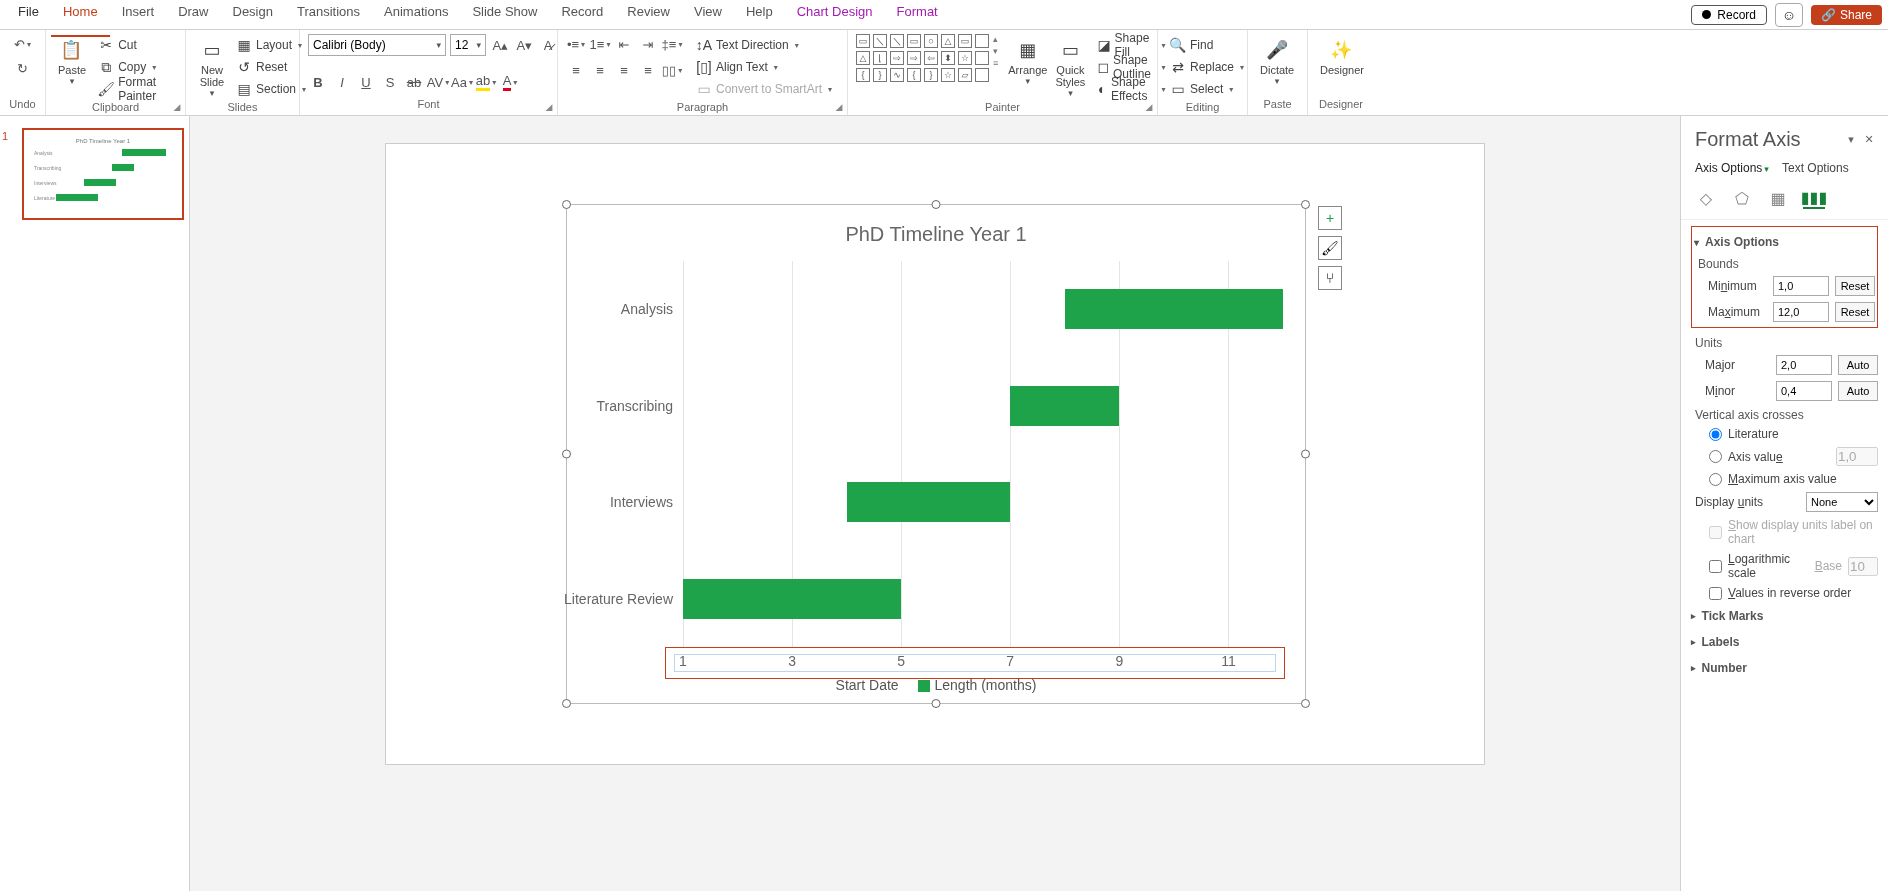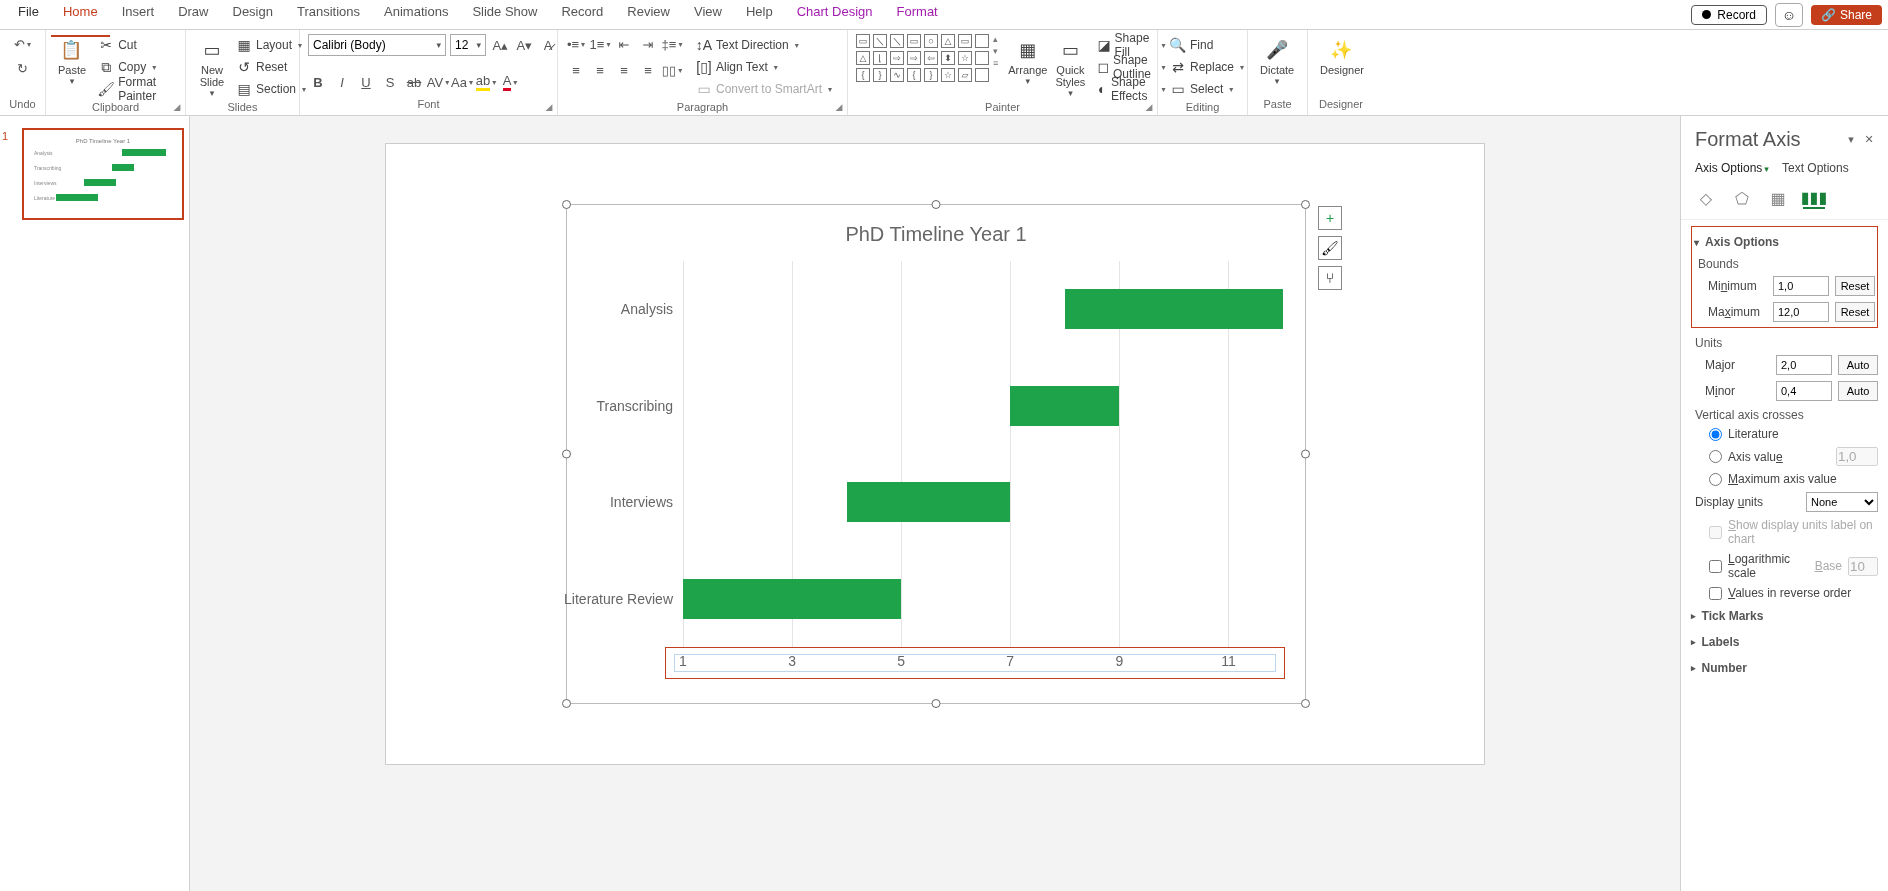--- a/index.html
+++ b/index.html
@@ -426,20 +426,24 @@
             <div class="cat-label" style="top: 241.25px;">Interviews</div>
             <div class="bar" style="top: 221.25px; left: 163.636px; width: 163.636px;"></div>
             <div class="cat-label" style="top: 337.75px;">Literature Review</div>
             <div class="bar" style="top: 317.75px; left: 0px; width: 218.182px;"></div>
           </div>
 
         <div class="xaxis-sel">
           <div class="xaxis-sel-inner"></div>
         </div>
 
+        <div class="legend">
+          <span>Start Date</span>
+          <span class="sw"></span><span>Length (months)</span>
+        </div>
       <div id="xticks">
             <div class="xtick" style="left: 116px;">1</div>
             <div class="xtick" style="left: 225.091px;">3</div>
             <div class="xtick" style="left: 334.182px;">5</div>
             <div class="xtick" style="left: 443.273px;">7</div>
             <div class="xtick" style="left: 552.364px;">9</div>
             <div class="xtick" style="left: 661.455px;">11</div>
           </div>
         </div>
 

